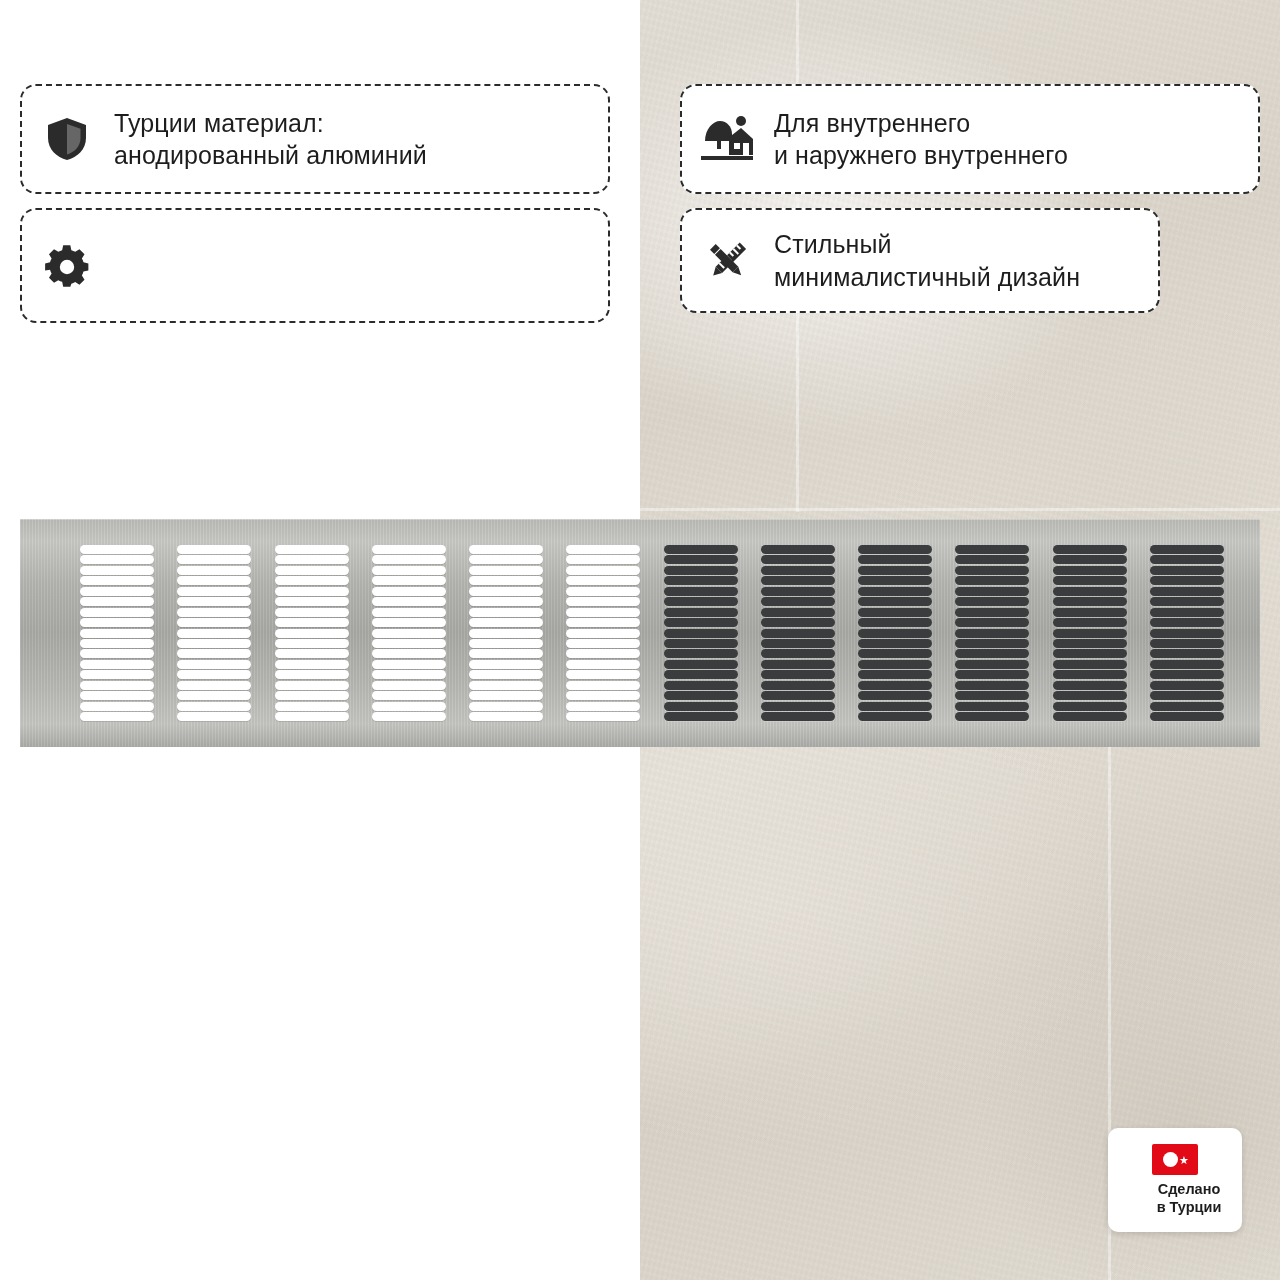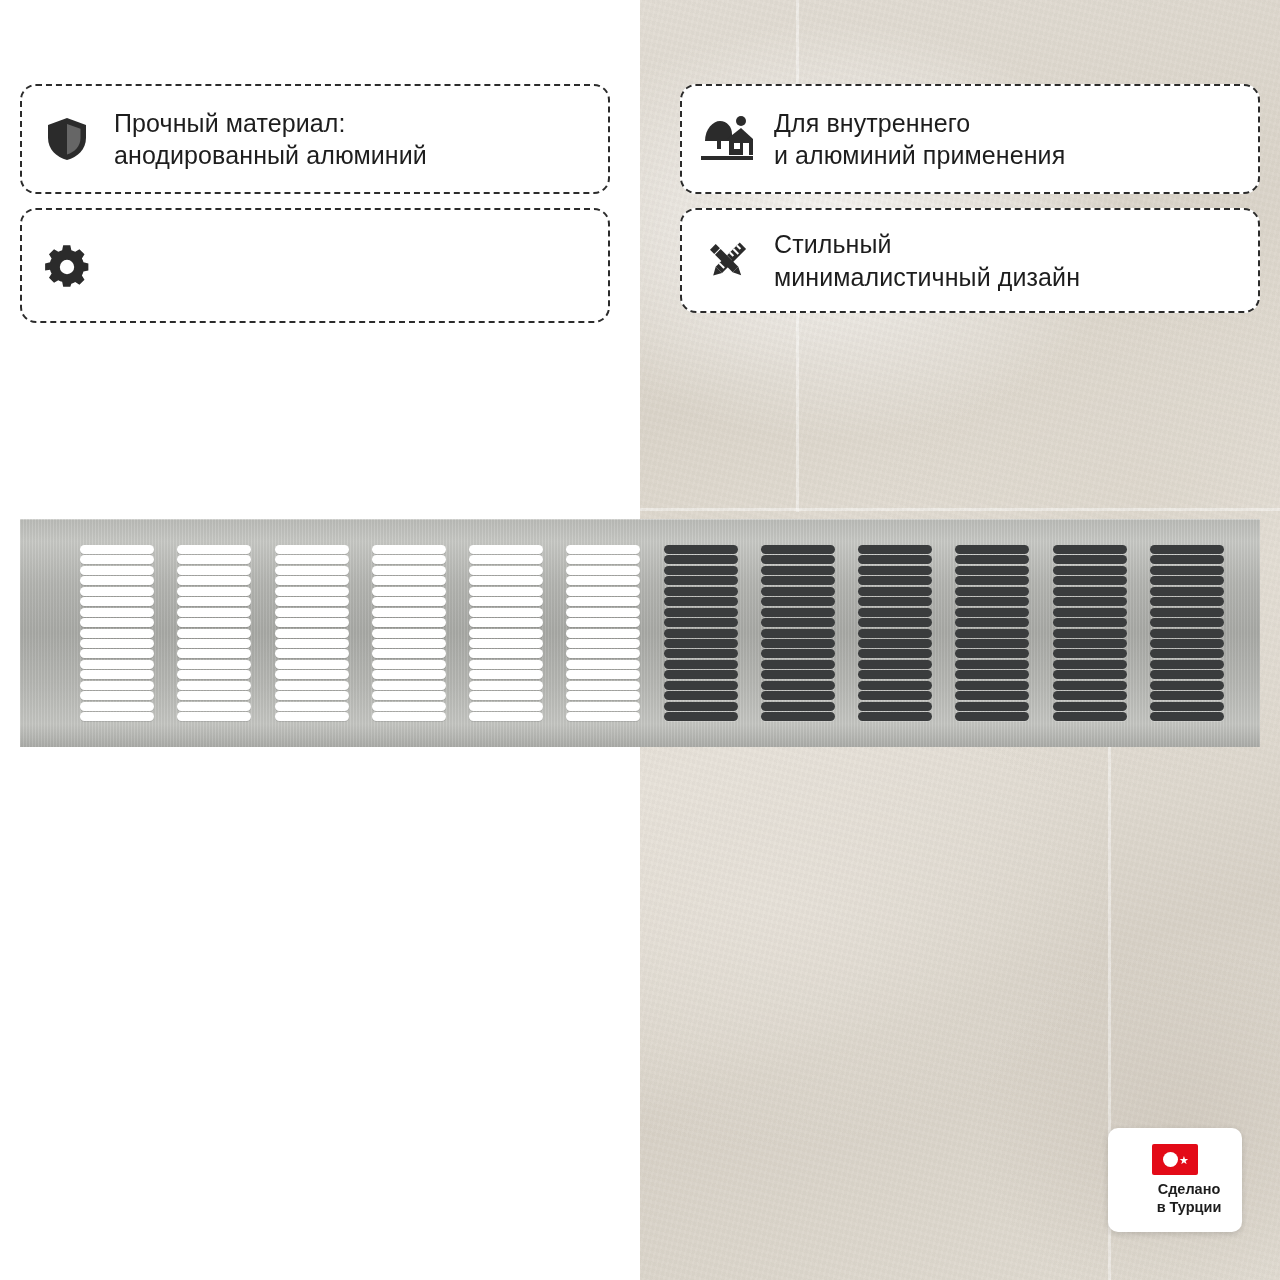--- a/index.html
+++ b/index.html
@@ -76,21 +76,21 @@
     color: #1d1d1d;
     font-size: 25px;
     line-height: 1.30;
     letter-spacing: .1px;
     white-space: pre-line;
   }
 
   #card-material { left: 20px;  top: 84px;  width: 590px; height: 110px; }
   #card-mount    { left: 20px;  top: 208px; width: 590px; height: 115px; }
   #card-usage    { left: 680px; top: 84px;  width: 580px; height: 110px; }
-  #card-design   { left: 680px; top: 208px; width: 580px; height: 105px; }
+  #card-design   { left: 680px; top: 208px; width: 480px; height: 105px; }
 
   
   .grille {
     position: absolute;
     left: 20px;
     top: 519px;
     width: 1240px;
     height: 228px;
     background:
       linear-gradient(180deg,#b9bab6 0%, #c6c7c3 10%, #b2b3af 28%, #a6a7a3 50%, #b4b5b1 72%, #c3c4c0 90%, #a9aaa6 100%);
@@ -199,21 +199,21 @@
     <div class="tile-seam" style="left:468px;top:744px;width:3px;height:536px;"></div>
   </div>
 
   <div class="card" id="card-material">
     <span class="icon">
       <svg width="44" height="46" viewBox="0 0 44 46" aria-hidden="true">
         <path d="M22 2 L41 9 V22 C41 33 32.5 41.5 22 44 C11.5 41.5 3 33 3 22 V9 Z" fill="#2b2b2b"></path>
         <path d="M22 8 L35.5 12.8 V22 C35.5 30 29.6 36.3 22 38.4 Z" fill="#ffffff" opacity="0.28"></path>
       </svg>
     </span>
-    <span class="txt">Прочный материал:
+    <span class="txt">Турции материал:
 анодированный алюминий</span>
   </div>
 
   <div class="card" id="card-mount">
     <span class="icon">
       <svg width="46" height="46" viewBox="0 0 46 46" aria-hidden="true">
         <path fill="#2b2b2b" d="M19.2 2h7.6l1.1 5.2a16 16 0 0 1 4.1 1.7l4.5-2.8 5.4 5.4-2.8 4.5a16 16 0 0 1 1.7 4.1L46 21.2v7.6l-5.2 1.1a16 16 0 0 1-1.7 4.1l2.8 4.5-5.4 5.4-4.5-2.8a16 16 0 0 1-4.1 1.7L26.8 46h-7.6l-1.1-5.2a16 16 0 0 1-4.1-1.7l-4.5 2.8-5.4-5.4 2.8-4.5a16 16 0 0 1-1.7-4.1L0 28.8v-7.6l5.2-1.1a16 16 0 0 1 1.7-4.1L4.1 11.5l5.4-5.4 4.5 2.8a16 16 0 0 1 4.1-1.7z" transform="scale(0.94) translate(1.2,0.5)"></path>
         <circle cx="23" cy="24" r="7.2" fill="#ffffff"></circle>
       </svg>
     </span>
@@ -226,21 +226,21 @@
         <path d="M4 26 C4 14 12 6 19 6 C26 6 31 12 31 19 L31 26 Z" fill="#2b2b2b"></path>
         <rect x="16" y="24" width="4" height="10" fill="#2b2b2b"></rect>
         <path d="M26 24 L40 13 L52 24 Z" fill="#2b2b2b"></path>
         <rect x="28" y="24" width="24" height="16" fill="#2b2b2b"></rect>
         <rect x="33" y="28" width="6" height="6" fill="#ffffff"></rect>
         <rect x="42" y="28" width="6" height="12" fill="#ffffff"></rect>
         <rect x="0" y="41" width="52" height="4" fill="#2b2b2b"></rect>
       </svg>
     </span>
     <span class="txt">Для внутреннего
-и алюминий применения</span>
+и наружнего внутреннего</span>
   </div>
 
   <div class="card" id="card-design">
     <span class="icon">
       <svg width="48" height="48" viewBox="0 0 48 48" aria-hidden="true">
         <g transform="rotate(45 24 24)">
           <rect x="20" y="2" width="9" height="34" fill="#2b2b2b"></rect>
           <rect x="20" y="5" width="5" height="2" fill="#ffffff"></rect>
           <rect x="20" y="10" width="7" height="2" fill="#ffffff"></rect>
           <rect x="20" y="15" width="5" height="2" fill="#ffffff"></rect>

